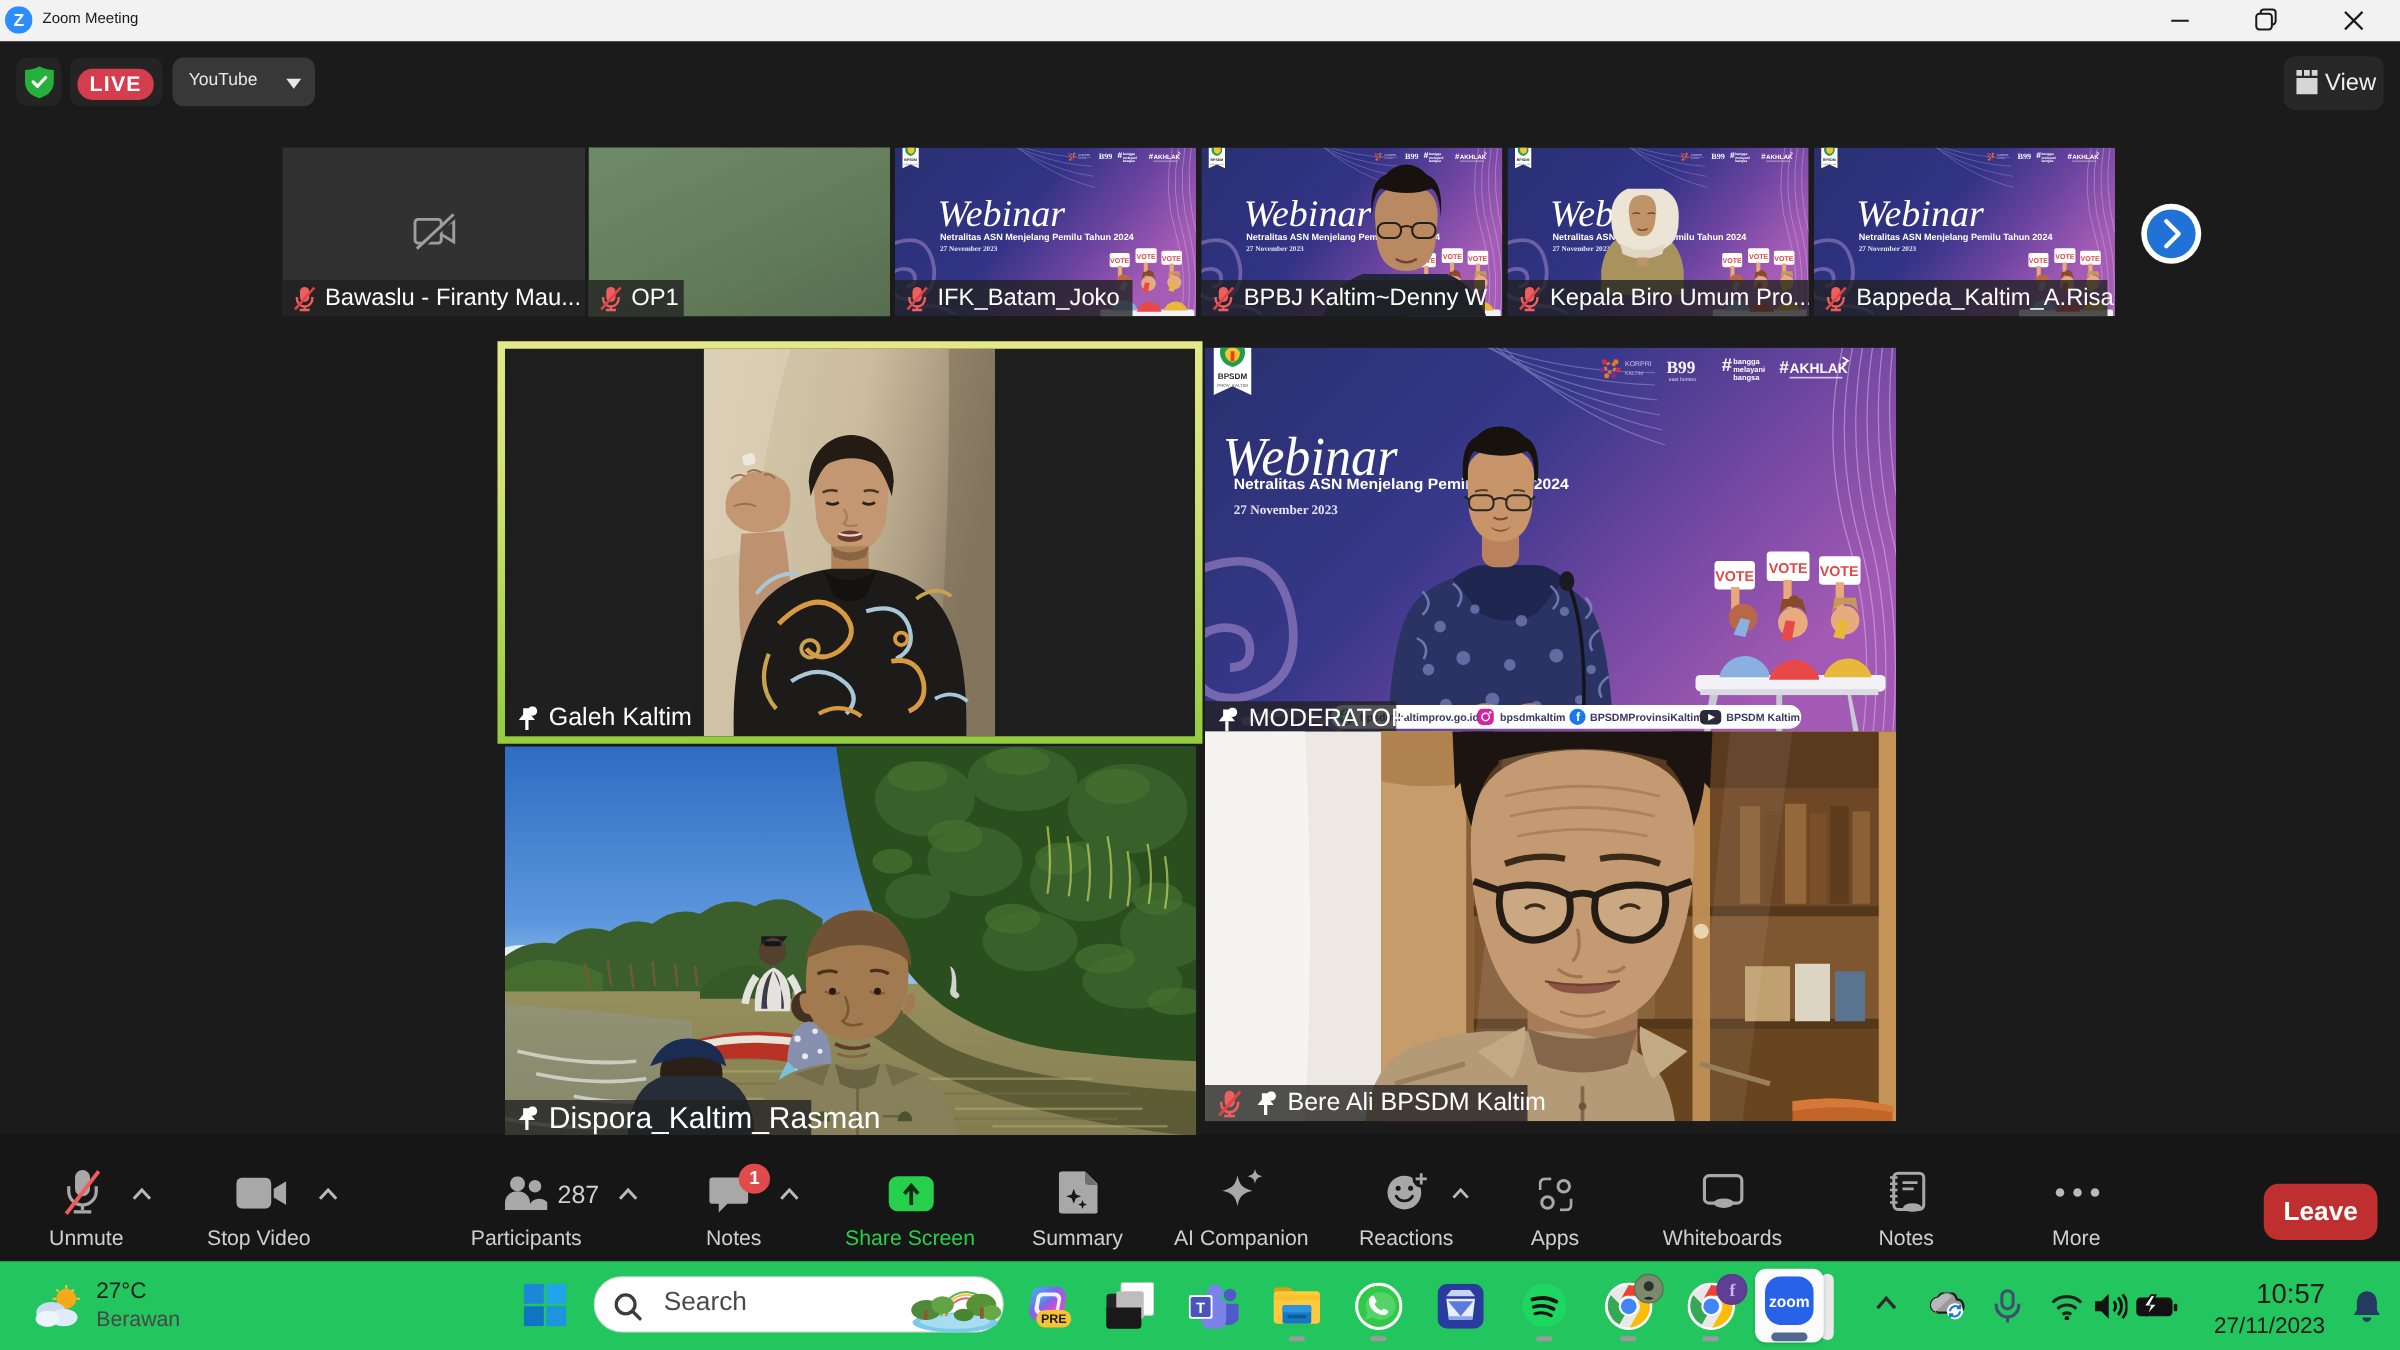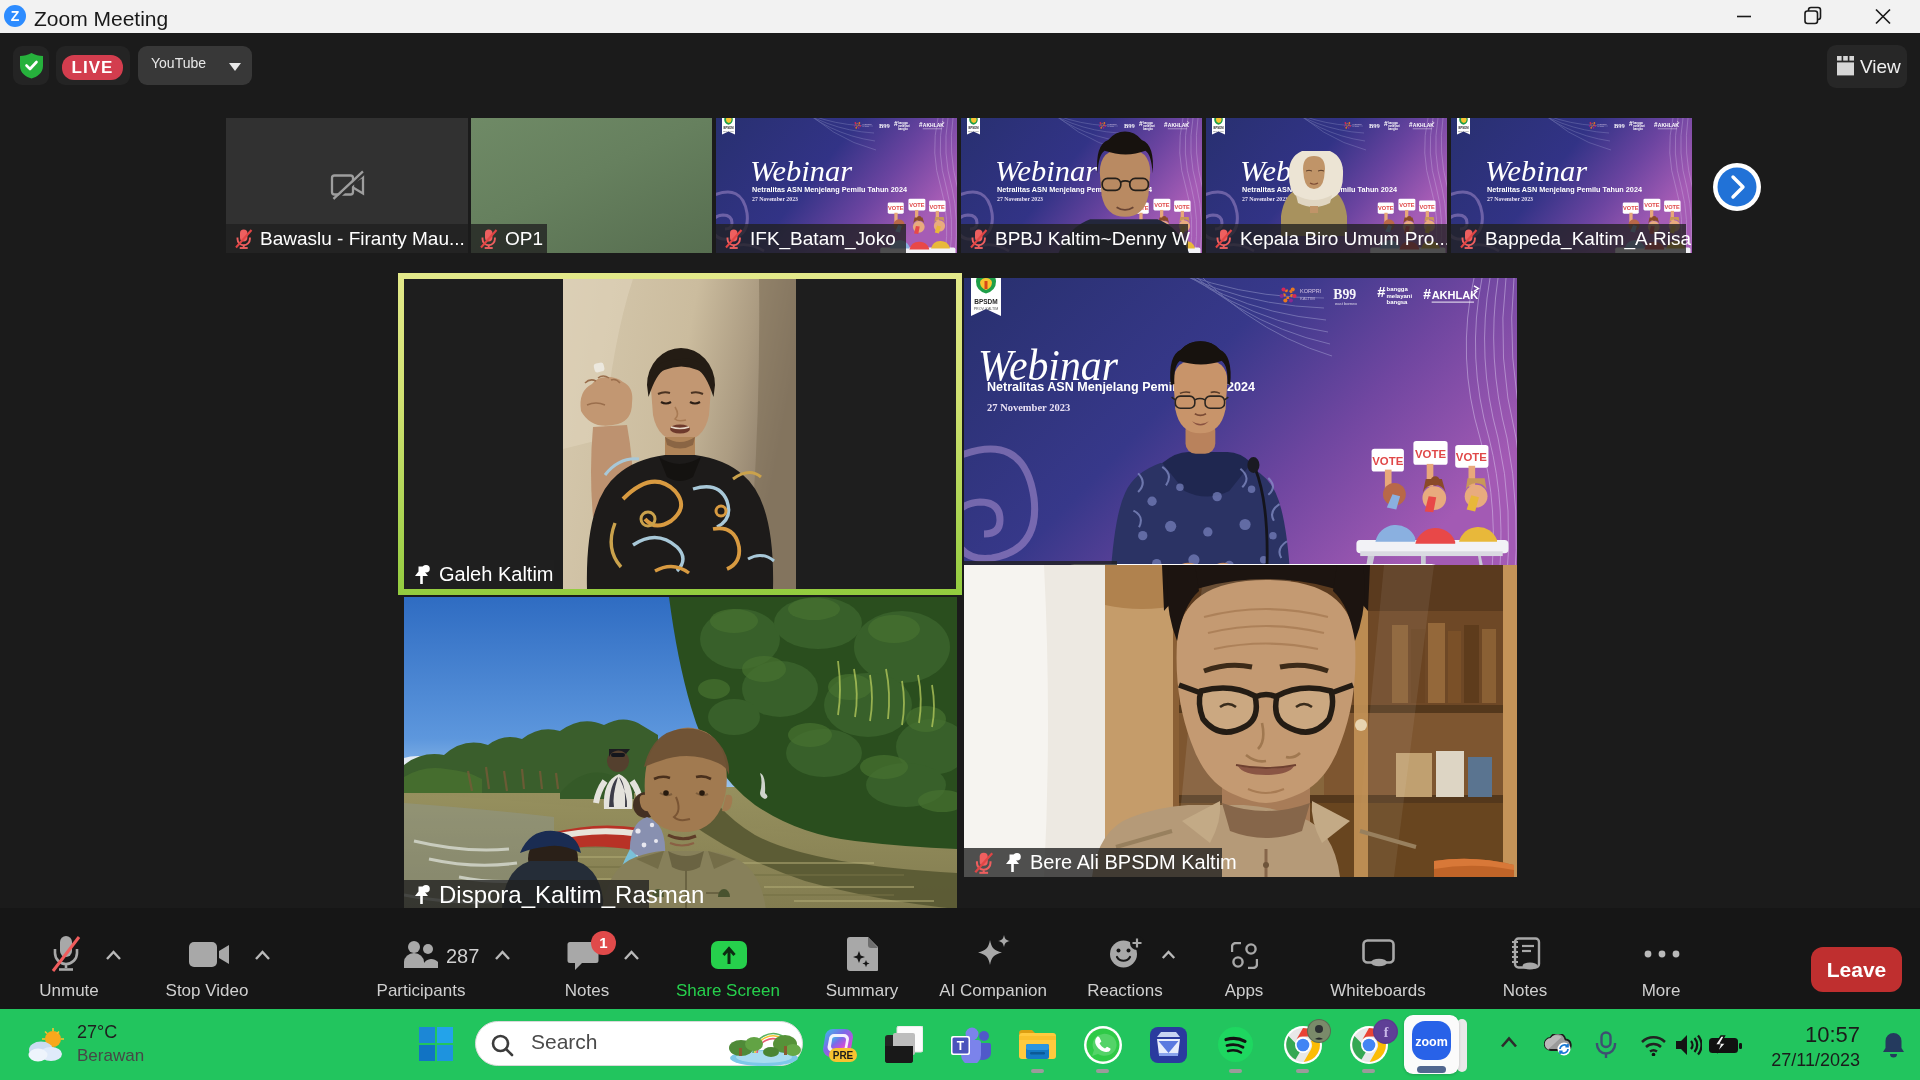--- a/index.html
+++ b/index.html
@@ -3,21 +3,21 @@
 <meta charset="utf-8">
 <style>
   * { margin:0; padding:0; box-sizing:border-box; }
   html,body { width:1920px; height:1080px; overflow:hidden; background:#1b1b1b;
     font-family:"Liberation Sans", sans-serif; }
   .abs { position:absolute; }
   #app { position:relative; width:1920px; height:1080px; }
 
   
   #titlebar { position:absolute; left:0; top:0; width:1920px; height:33px; background:#f2f2f2; }
-  #titlebar .ztxt { position:absolute; left:34px; top:7px; font-size:21px; color:#191919; }
+  #titlebar .ztxt { position:absolute; left:34px; top:7px; font-size:12px; color:#191919; }
 
   
   .pillbtn { position:absolute; top:46px; height:39px; background:#242424; border-radius:9px; }
 
   
   .tile { position:absolute; overflow:hidden; }
   .nlab { position:absolute; left:0; bottom:0; height:29px; background:rgba(32,32,32,.78);
           display:flex; align-items:center; color:#fff; white-space:nowrap; }
 
   
@@ -182,21 +182,21 @@
         <use href="#dispora"></use>
       </svg>
     <div class="nlab" style="width:245px;padding-left:9px;font-size:24px;">
       <svg width="17" height="20" viewBox="0 0 17 20" style="flex:none">
           <use href="#pin"></use>
         </svg>
         <span style="margin-left:9px;">Dispora_Kaltim_Rasman</span>
     </div>
   </div>
 
-  <div class="tile" style="left:964px;top:565px;width:553px;height:312px;">
+  <div class="tile" style="left:964px;top:585px;width:553px;height:312px;">
     <svg width="553" height="312" viewBox="0 0 553 312">
         <use href="#bere"></use>
       </svg>
     <div class="nlab" style="width:258px;padding-left:9px;font-size:20px;">
       <svg width="21" height="24" viewBox="0 0 19 22" style="flex:none">
           <use href="#micr"></use>
         </svg>
         <svg width="17" height="20" viewBox="0 0 17 20" style="flex:none;margin-left:10px">
           <use href="#pin"></use>
         </svg>

